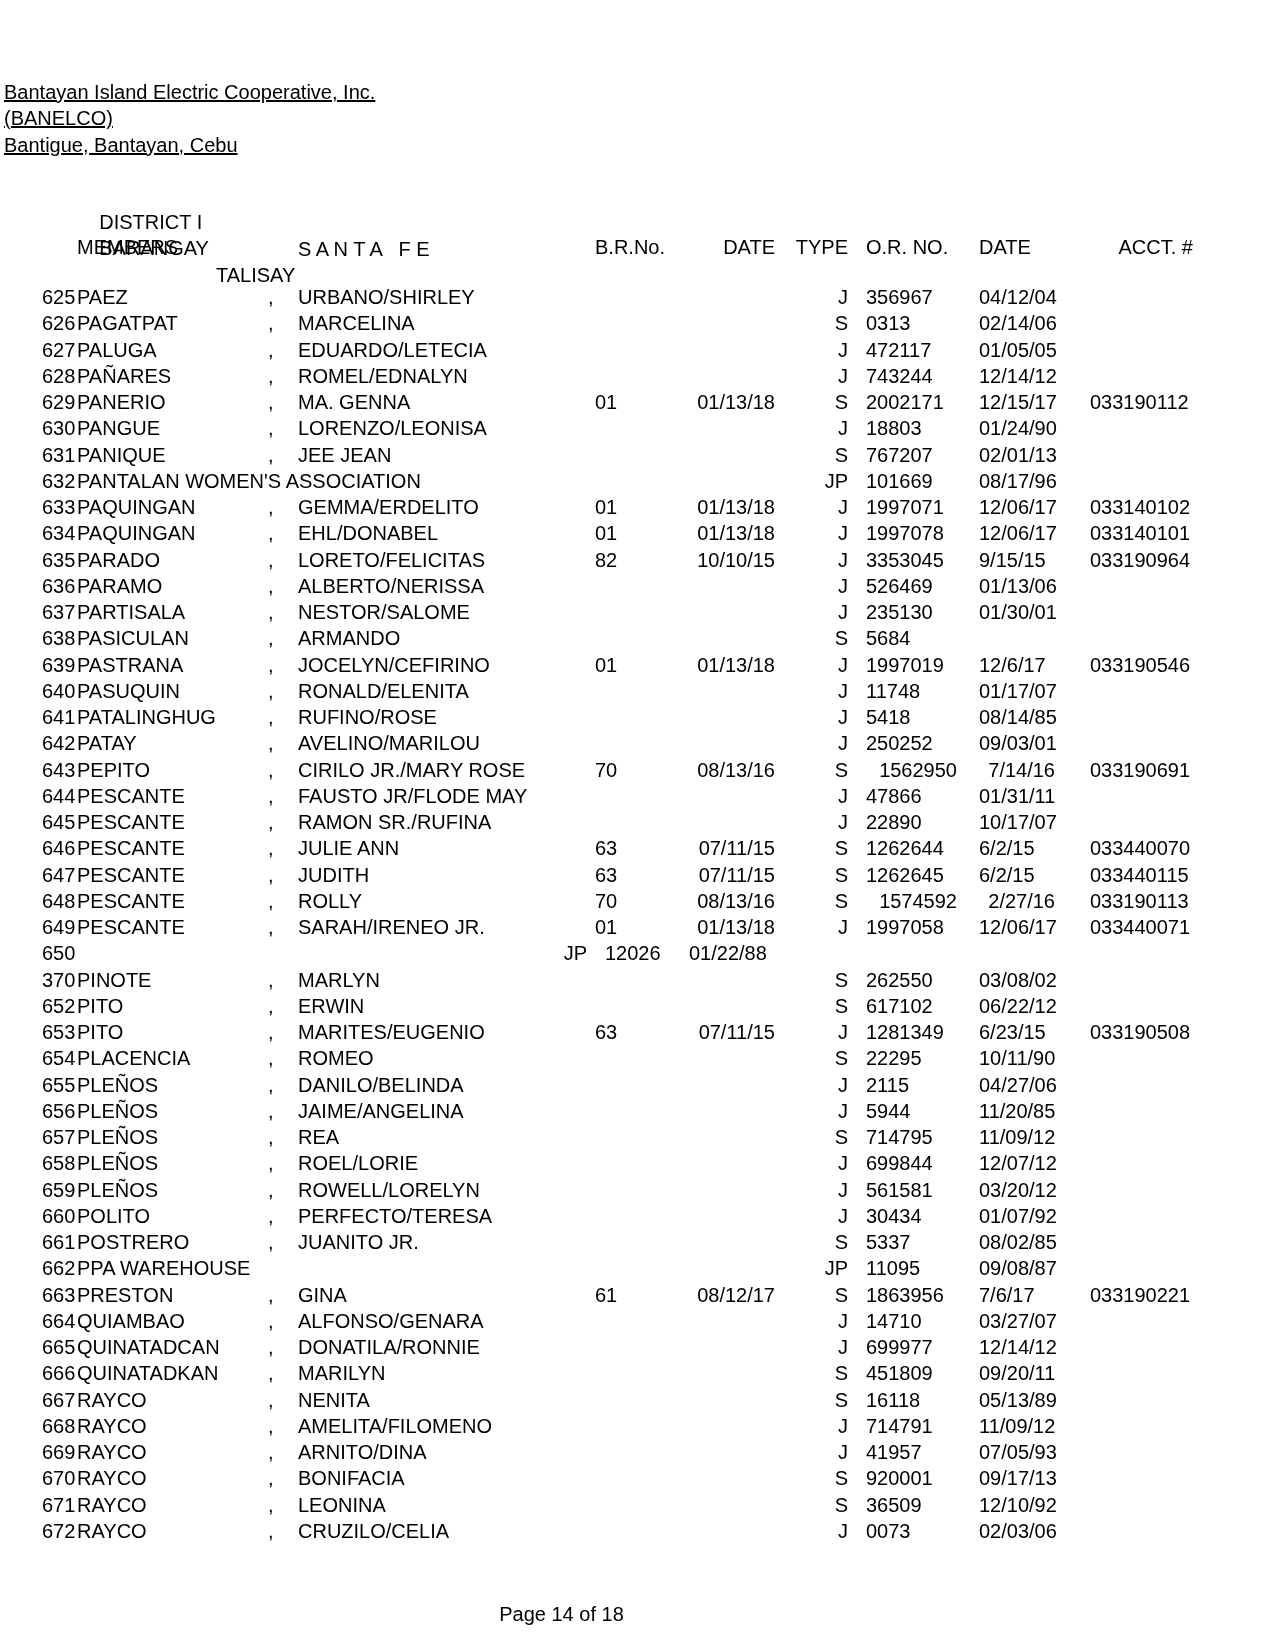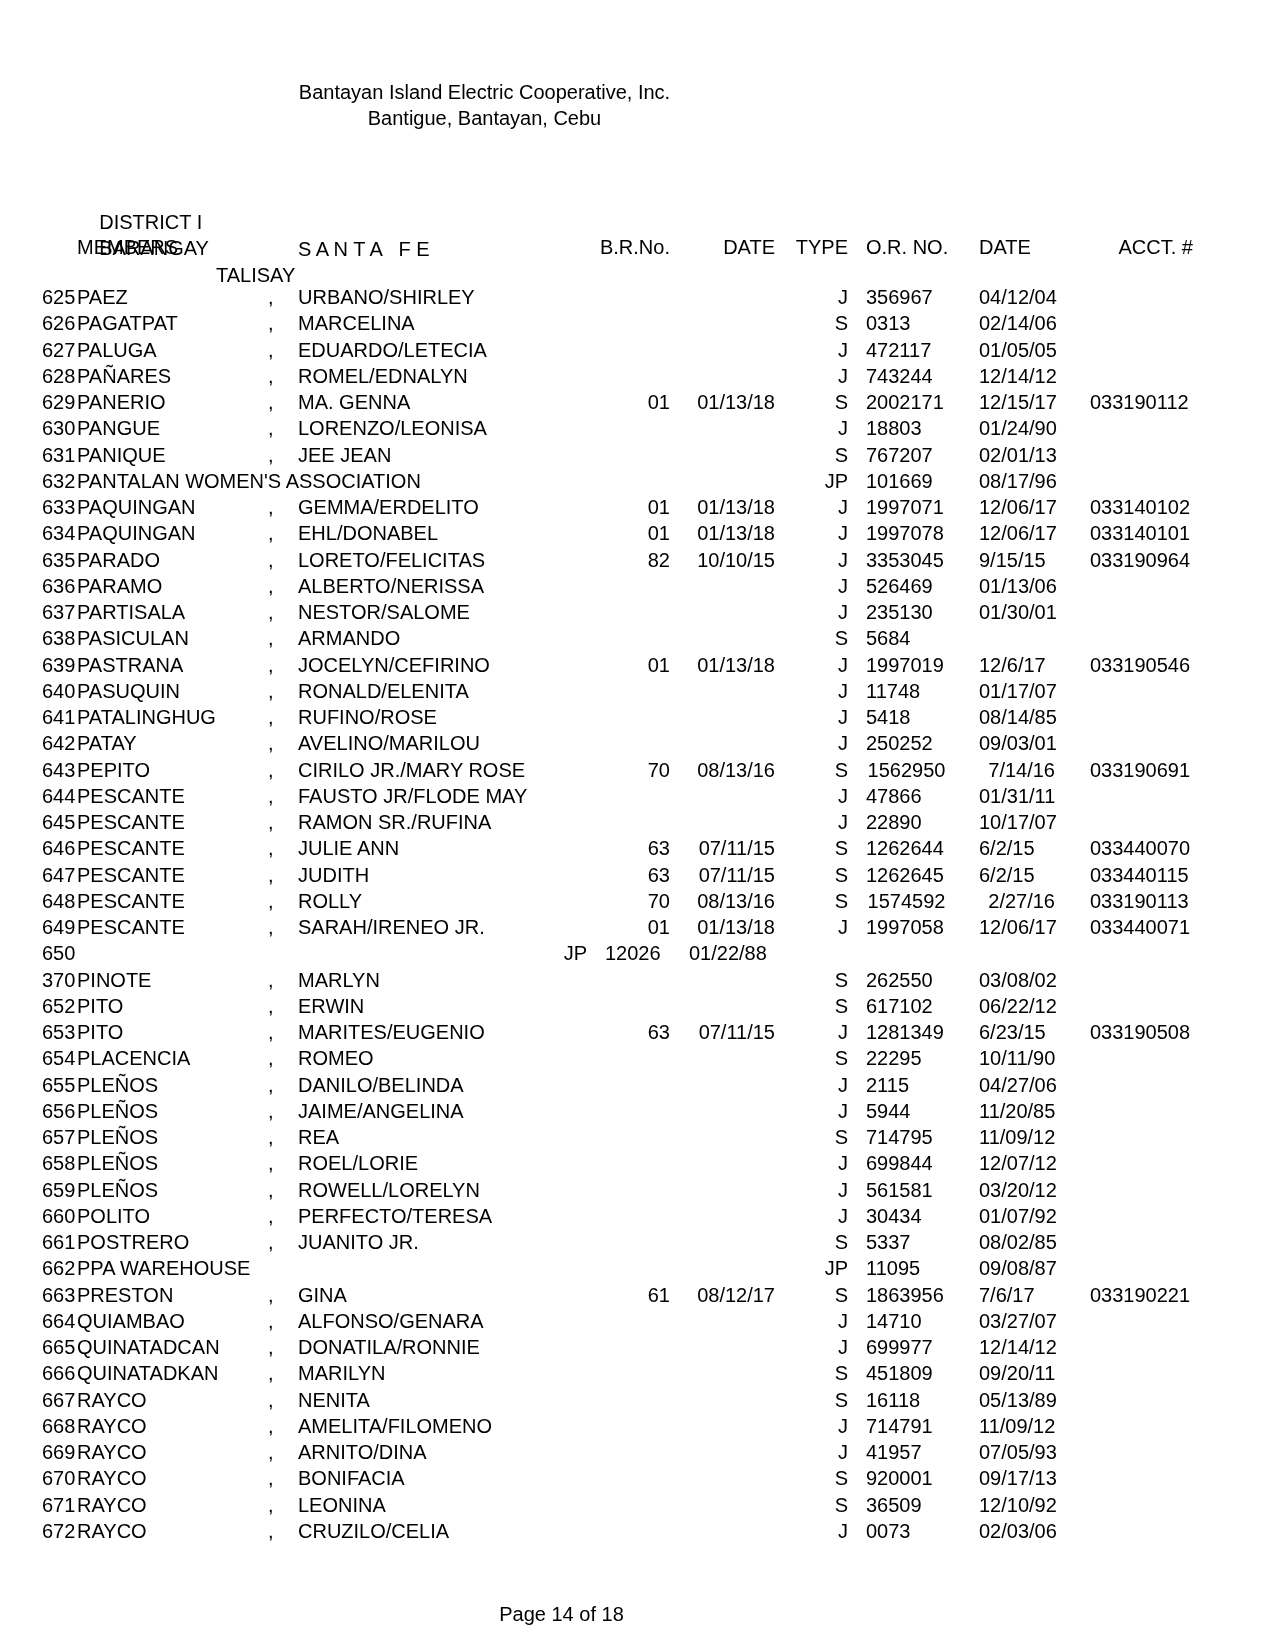--- a/index.html
+++ b/index.html
@@ -2,22 +2,22 @@
 <html><head>
 <meta charset="utf-8">
 <style>
   html,body{margin:0;padding:0}
   body{
     width:1275px;height:1650px;background:#ffffff;color:#000000;
     font-family:"Liberation Sans",sans-serif;font-size:20px;
     position:relative;overflow:hidden;
   }
   .org{
-    position:absolute;top:79px;left:12px;width:945px;
-    text-align:center;line-height:26.25px;
+    position:absolute;top:79px;left:4px;width:945px;
+    text-align:left;line-height:26.25px;text-decoration:underline;
   }
   .meta{position:absolute;left:77px;line-height:26.25px;white-space:pre}
   .meta .val{position:absolute;white-space:pre}
   #district-line{top:183px}
   #district-line .val{left:221px}
   #barangay-line{top:209px;font-weight:normal}
   #barangay-line .val{left:139px}
   .grid{
     display:grid;
     grid-template-columns:35px 191px 30px 297px 75px 108px 78px 104px 102px 133px;
@@ -26,41 +26,42 @@
   #thead{position:absolute;top:234px;left:42px;width:1153px}
   #rows{position:absolute;top:284px;left:42px;width:1153px}
   .trow{
     display:grid;
     grid-template-columns:35px 191px 30px 297px 75px 108px 78px 104px 102px 133px;
     height:26.25px;line-height:26.25px;
   }
   .c{white-space:nowrap}
   .c.members{grid-column:2/5}
   .c.fullname{grid-column:2/5}
-  .c.brno{text-align:right}
+  .c.brno{text-align:left}
   .c.d1{text-align:right;padding-right:3px}
   .c.typ{text-align:right;padding-right:8px}
   .c.orn{padding-left:10px}
   .c.d2{padding-left:19px}
   .c.acc{padding-left:28px}
   .c.acc-h{text-align:right;padding-right:2px}
-  .trow.shift .orn{text-align:center;padding-right:3px;padding-left:0}
+  .trow.shift .orn{text-align:right;padding-right:3px;padding-left:0}
   .trow.shift .d2{text-align:right;padding-right:7px;padding-left:0}
   #footer{
     position:absolute;top:1601px;left:0;width:1123px;
     text-align:center;line-height:26.25px;
   }
 </style>
 </head>
 <body>
 
 <div>
 
   <div class="org">
     <div>Bantayan Island Electric Cooperative, Inc.</div>
+    <div>(BANELCO)</div>
     <div>Bantigue, Bantayan, Cebu</div>
   </div>
 
   <div class="meta" id="district-line">
     <span>DISTRICT I</span>
     <span class="val">S A N T A   F E</span>
   </div>
 
   <div class="meta" id="barangay-line">
     <span>BARANGAY</span>

